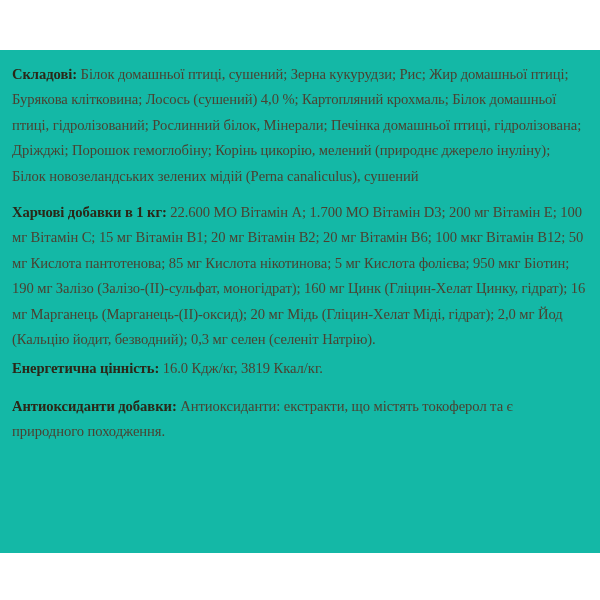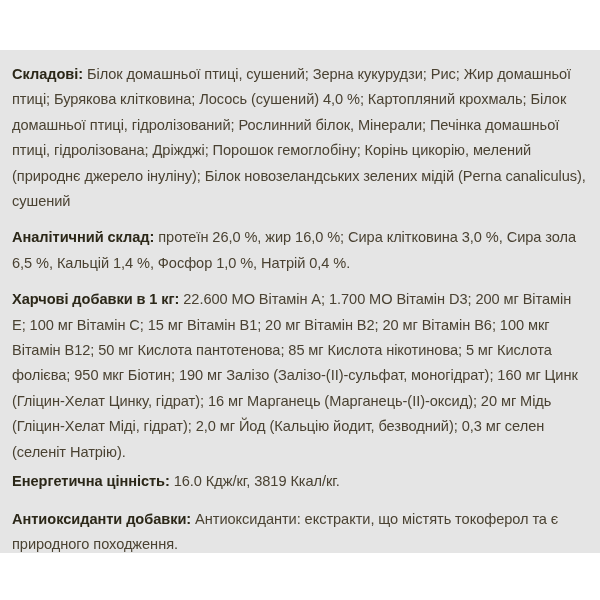--- a/index.html
+++ b/index.html
@@ -44,29 +44,26 @@
     color: #4a4232;
   }
   .sp-ingredients { margin-bottom: 11px; }
   .sp-analytical  { margin-bottom: 11px; }
   .sp-additives   { margin-bottom: 4px; }
   .sp-energy      { margin-bottom: 12px; }
 </style>
 </head>
 <body style="background: rgb(255, 255, 255);">
 
-<div id="panel" style="background: #e5e5e5;">
+<div id="panel" style="background: #14b8a6; font-family: Liberation Serif, serif;">
 
   <p class="block sp-ingredients">
     <span class="lbl" style="color: rgb(43, 39, 24);">Складові:</span><span class="val" style="color: rgb(74, 66, 50);"> <span>Білок домашньої птиці, сушений; Зерна кукурудзи; Рис; Жир домашньої птиці; Бурякова клітковина; Лосось (сушений) 4,0 %; Картопляний крохмаль; Білок домашньої птиці, гідролізований; Рослинний білок, Мінерали; Печінка домашньої птиці, гідролізована; Дріжджі; Порошок гемоглобіну; Корінь цикорію, мелений (природнє джерело інуліну); Білок новозеландських зелених мідій (Perna canaliculus), сушений</span></span>
   </p>
 
-  <p class="block sp-analytical">
-    <span class="lbl" style="color: rgb(43, 39, 24);">Аналітичний склад:</span><span class="val" style="color: rgb(74, 66, 50);"> <span>протеїн 26,0 %, жир 16,0 %; Сира клітковина 3,0 %, Сира зола 6,5 %, Кальцій 1,4 %, Фосфор 1,0 %, Натрій 0,4 %.</span></span>
-  </p>
 
   <p class="block sp-additives">
     <span class="lbl" style="color: rgb(43, 39, 24);">Харчові добавки в 1 кг:</span><span class="val" style="color: rgb(74, 66, 50);"> <span>22.600 МО Вітамін A; 1.700 МО Вітамін D3; 200 мг Вітамін E; 100 мг Вітамін C; 15 мг Вітамін B1; 20 мг Вітамін B2; 20 мг Вітамін B6; 100 мкг Вітамін B12; 50 мг Кислота пантотенова; 85 мг Кислота нікотинова; 5 мг Кислота фолієва; 950 мкг Біотин; 190 мг Залізо (Залізо-(II)-сульфат, моногідрат); 160 мг Цинк (Гліцин-Хелат Цинку, гідрат); 16 мг Марганець (Марганець-(II)-оксид); 20 мг Мідь (Гліцин-Хелат Міді, гідрат); 2,0 мг Йод (Кальцію йодит, безводний); 0,3 мг селен (селеніт Натрію).</span></span>
   </p>
 
   <p class="block sp-energy">
     <span class="lbl" style="color: rgb(43, 39, 24);">Енергетична цінність:</span><span class="val" style="color: rgb(74, 66, 50);"> <span>16.0 Кдж/кг, 3819 Ккал/кг.</span></span>
   </p>
 
   <p class="block">

